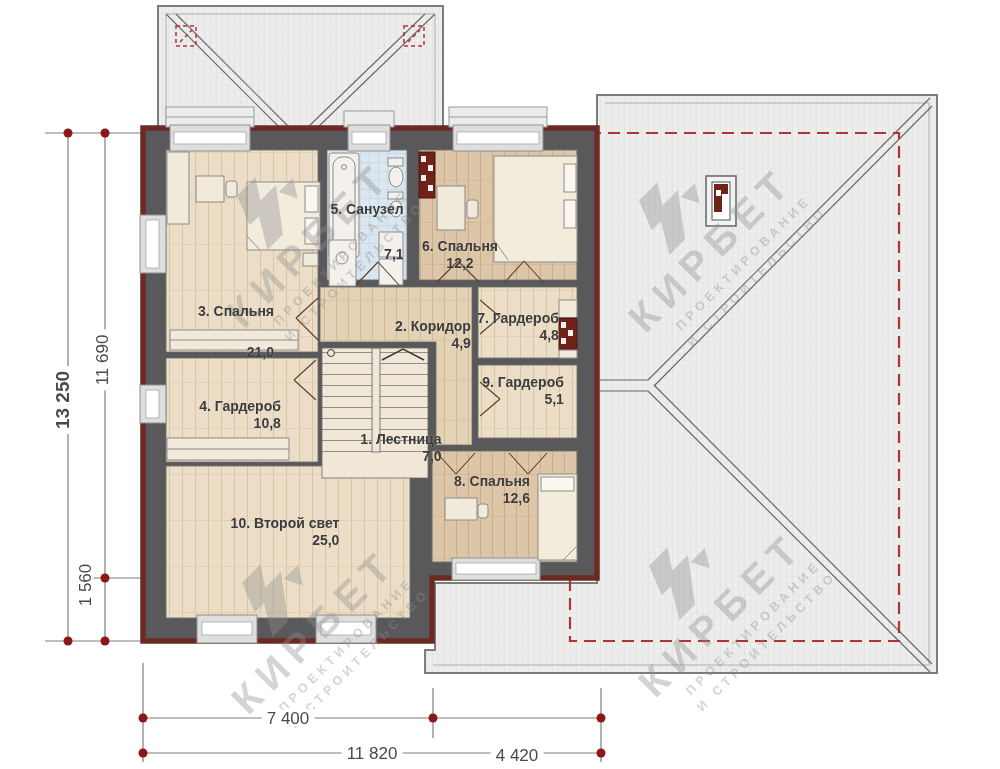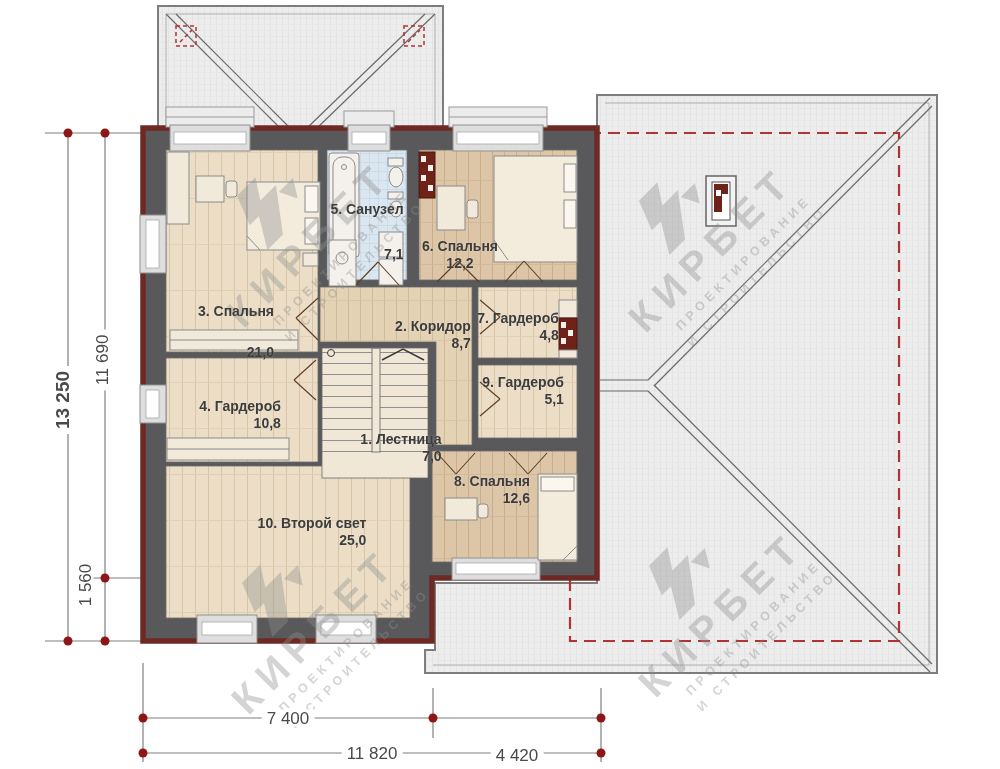--- a/index.html
+++ b/index.html
@@ -296,21 +296,21 @@
       <div>И СТРОИТЕЛЬСТВО</div>
     </div>
   </div>
 
   <div class="room-label" style="left:366px;top:431px;margin-left:35px;">
     <span>1. Лестница</span>
       <span>7,0</span>
   </div>
   <div class="room-label" style="left:433px;top:318px;">
     <span>2. Коридор</span>
-      <span>8,7</span>
+      <span>4,9</span>
   </div>
   <div class="room-label" style="left:236px;top:303px;gap:24px;">
     <span>3. Спальня</span>
       <span>21,0</span>
   </div>
   <div class="room-label" style="left:240px;top:398px;">
     <span>4. Гардероб</span>
       <span>10,8</span>
   </div>
   <div class="room-label" style="left:367px;top:201px;gap:28px;">
@@ -326,21 +326,21 @@
       <span>4,8</span>
   </div>
   <div class="room-label" style="left:492px;top:473px;">
     <span>8. Спальня</span>
       <span>12,6</span>
   </div>
   <div class="room-label" style="left:523px;top:374px;justify-content:flex-end;">
     <span>9. Гардероб</span>
       <span>5,1</span>
   </div>
-  <div class="room-label" style="left:285px;top:515px;margin-left:27px;">
+  <div class="room-label" style="left:285px;top:515px;">
     <span>10. Второй свет</span>
       <span>25,0</span>
   </div>
 
   <div class="dim-label rot big" style="left:62px;top:400px;">13 250</div>
   <div class="dim-label rot" style="left:102px;top:360px;">11 690</div>
   <div class="dim-label rot" style="left:85px;top:585px;">1 560</div>
   <div class="dim-label" style="left:288px;top:718px;">7 400</div>
   <div class="dim-label" style="left:517px;top:755px;">4 420</div>
   <div class="dim-label" style="left:372px;top:753px;">11 820</div>

